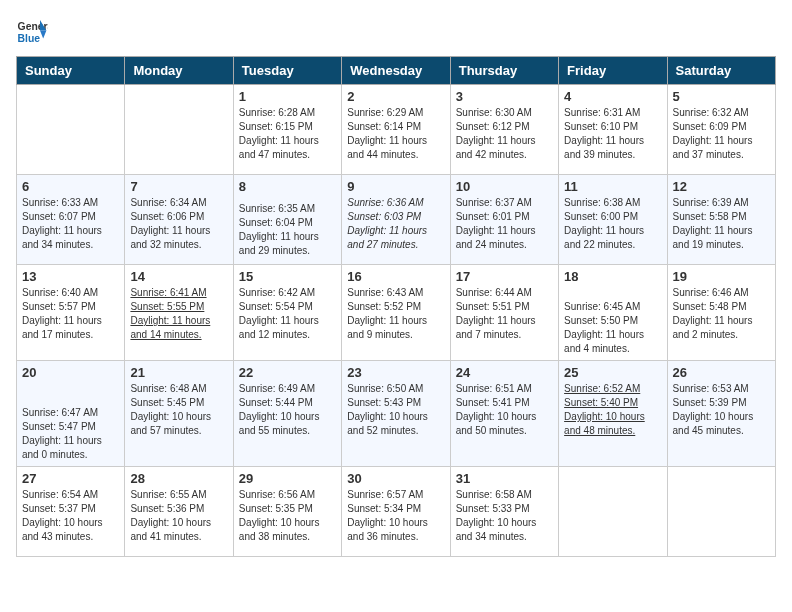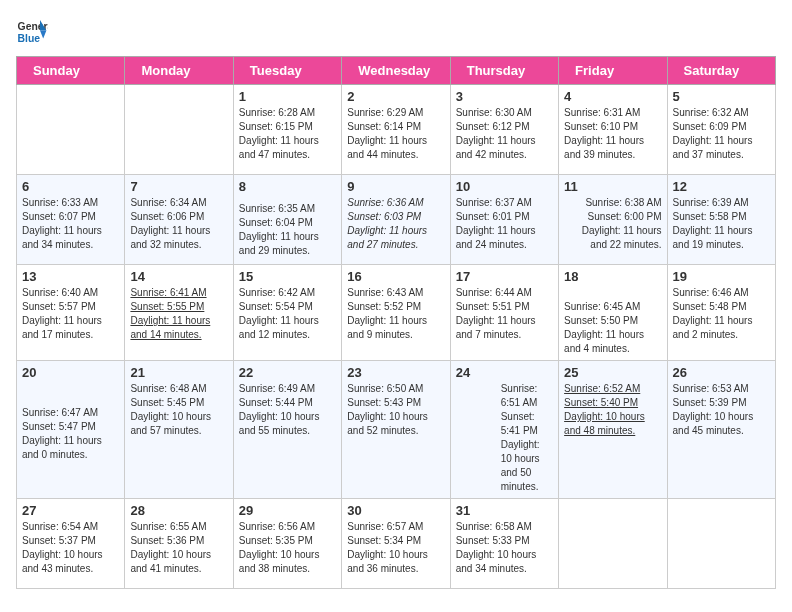--- a/index.html
+++ b/index.html
@@ -36,25 +36,25 @@
     .subtitle {
       font-size: 15px;
       color: #333;
     }
     table {
       width: 100%;
       border-collapse: collapse;
       table-layout: fixed;
     }
     th {
-      background-color: #ec4899;
+      background-color: #0c4a6e;
       color: #fff;
       font-size: 13px;
       font-weight: bold;
-      padding: 6px 16px;
+      padding: 6px 8px;
       text-align: left;
       border: 1px solid #aaa;
     }
     td {
       border: 1px solid #ccc;
       vertical-align: top;
       padding: 4px 5px;
       font-size: 10.5px;
       color: #333;
       min-height: 80px;
@@ -167,21 +167,21 @@
 Daylight: 11 hours and 27 minutes.</div>
         </td>
         <td>
           <span class="day-number">10</span>
           <div class="day-info" style="white-space: pre-line;">Sunrise: 6:37 AM
 Sunset: 6:01 PM
 Daylight: 11 hours and 24 minutes.</div>
         </td>
         <td>
           <span class="day-number">11</span>
-          <div class="day-info" style="white-space: pre-line; text-align: right;">Sunrise: 6:38 AM
+          <div class="day-info" style="white-space: pre-line;">Sunrise: 6:38 AM
 Sunset: 6:00 PM
 Daylight: 11 hours and 22 minutes.</div>
         </td>
         <td>
           <span class="day-number">12</span>
           <div class="day-info" style="white-space: pre-line;">Sunrise: 6:39 AM
 Sunset: 5:58 PM
 Daylight: 11 hours and 19 minutes.</div>
         </td>
       </tr>
@@ -249,21 +249,21 @@
 Daylight: 10 hours and 55 minutes.</div>
         </td>
         <td>
           <span class="day-number">23</span>
           <div class="day-info" style="white-space: pre-line;">Sunrise: 6:50 AM
 Sunset: 5:43 PM
 Daylight: 10 hours and 52 minutes.</div>
         </td>
         <td>
           <span class="day-number">24</span>
-          <div class="day-info" style="white-space: pre-line; margin-left: 45px;">Sunrise: 6:51 AM
+          <div class="day-info" style="white-space: pre-line;">Sunrise: 6:51 AM
 Sunset: 5:41 PM
 Daylight: 10 hours and 50 minutes.</div>
         </td>
         <td>
           <span class="day-number">25</span>
           <div class="day-info" style="white-space: pre-line; text-decoration: underline;">Sunrise: 6:52 AM
 Sunset: 5:40 PM
 Daylight: 10 hours and 48 minutes.</div>
         </td>
         <td>

